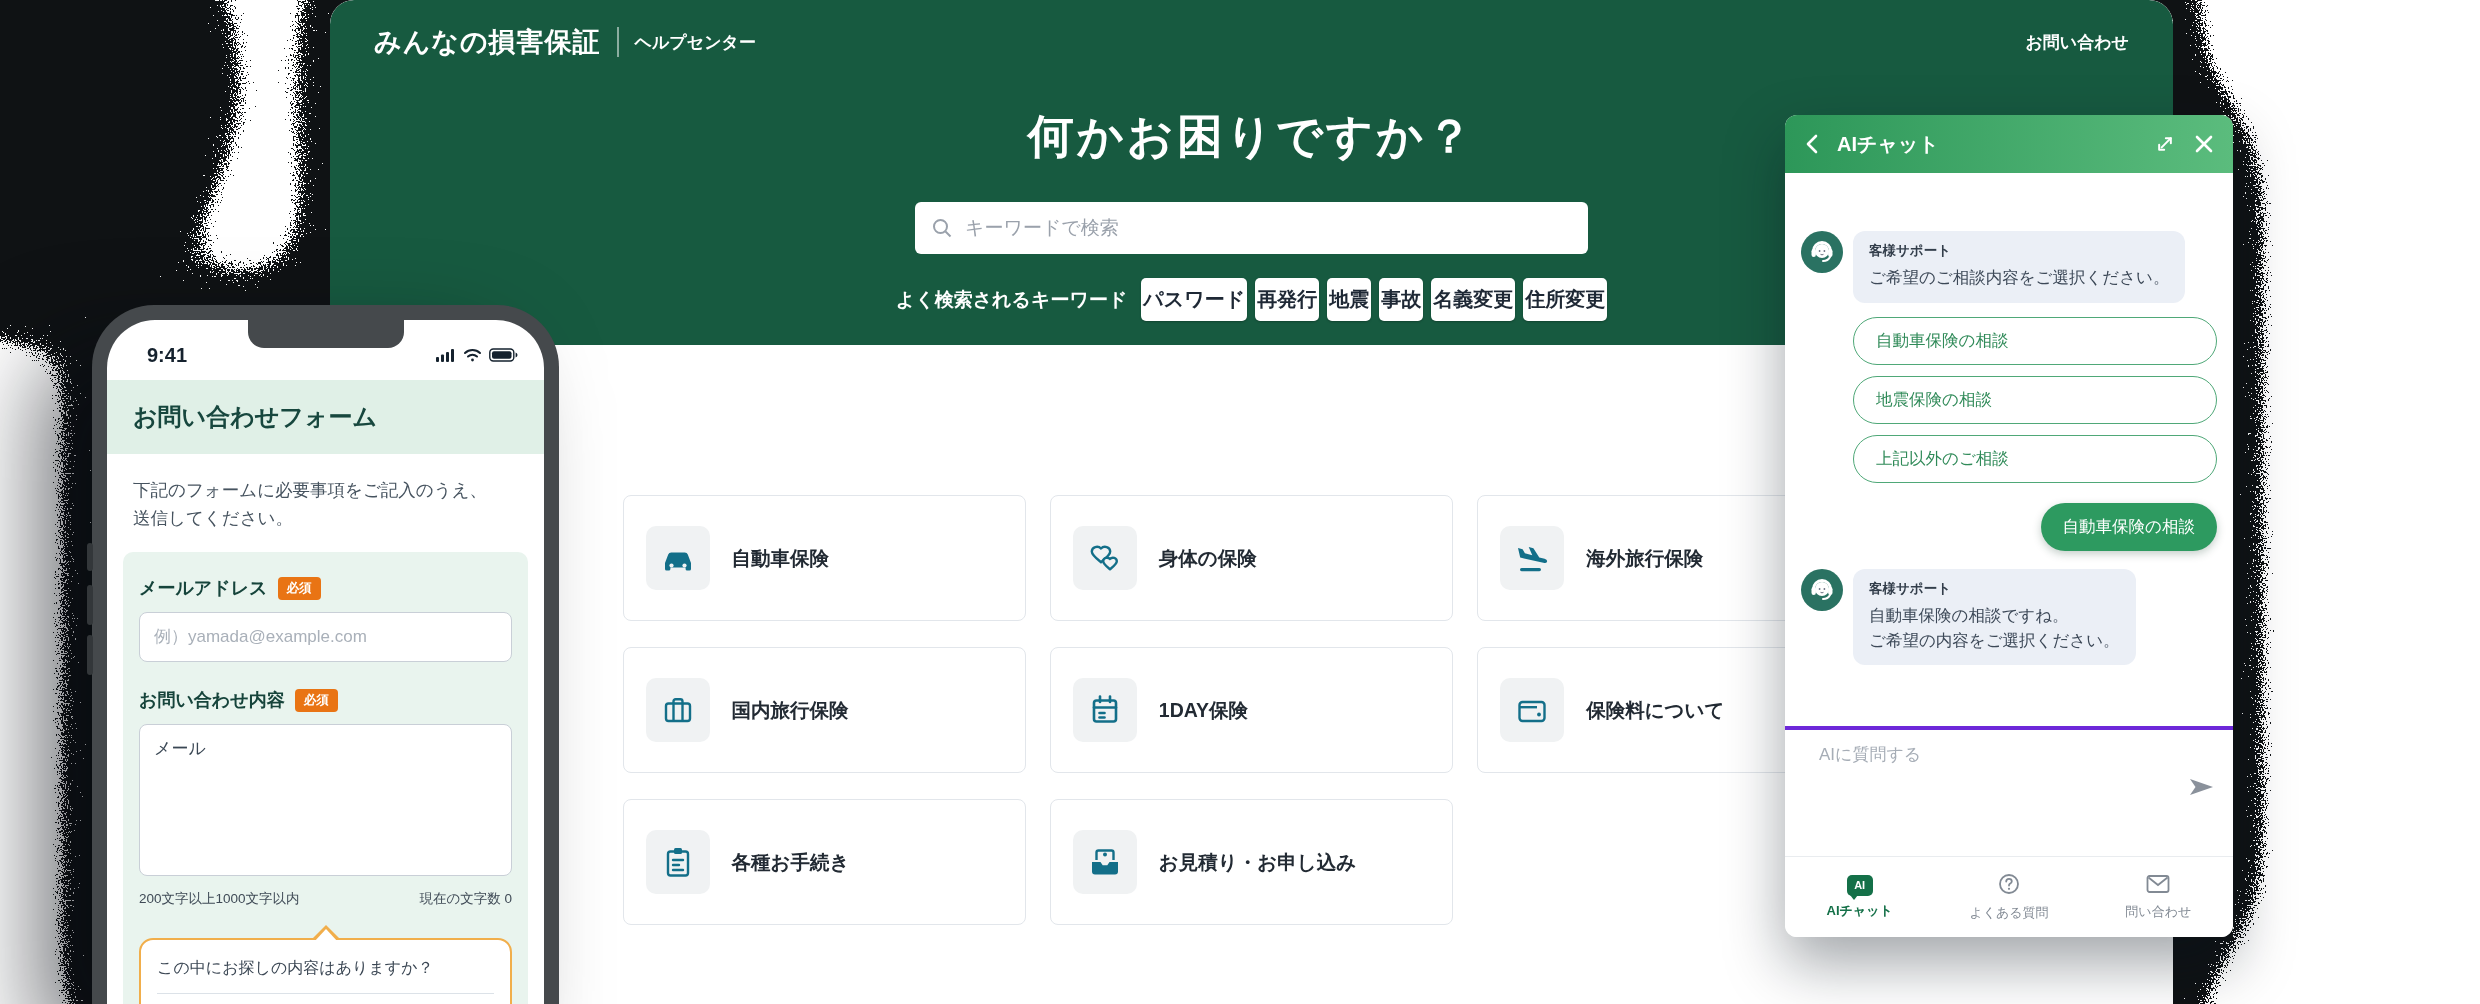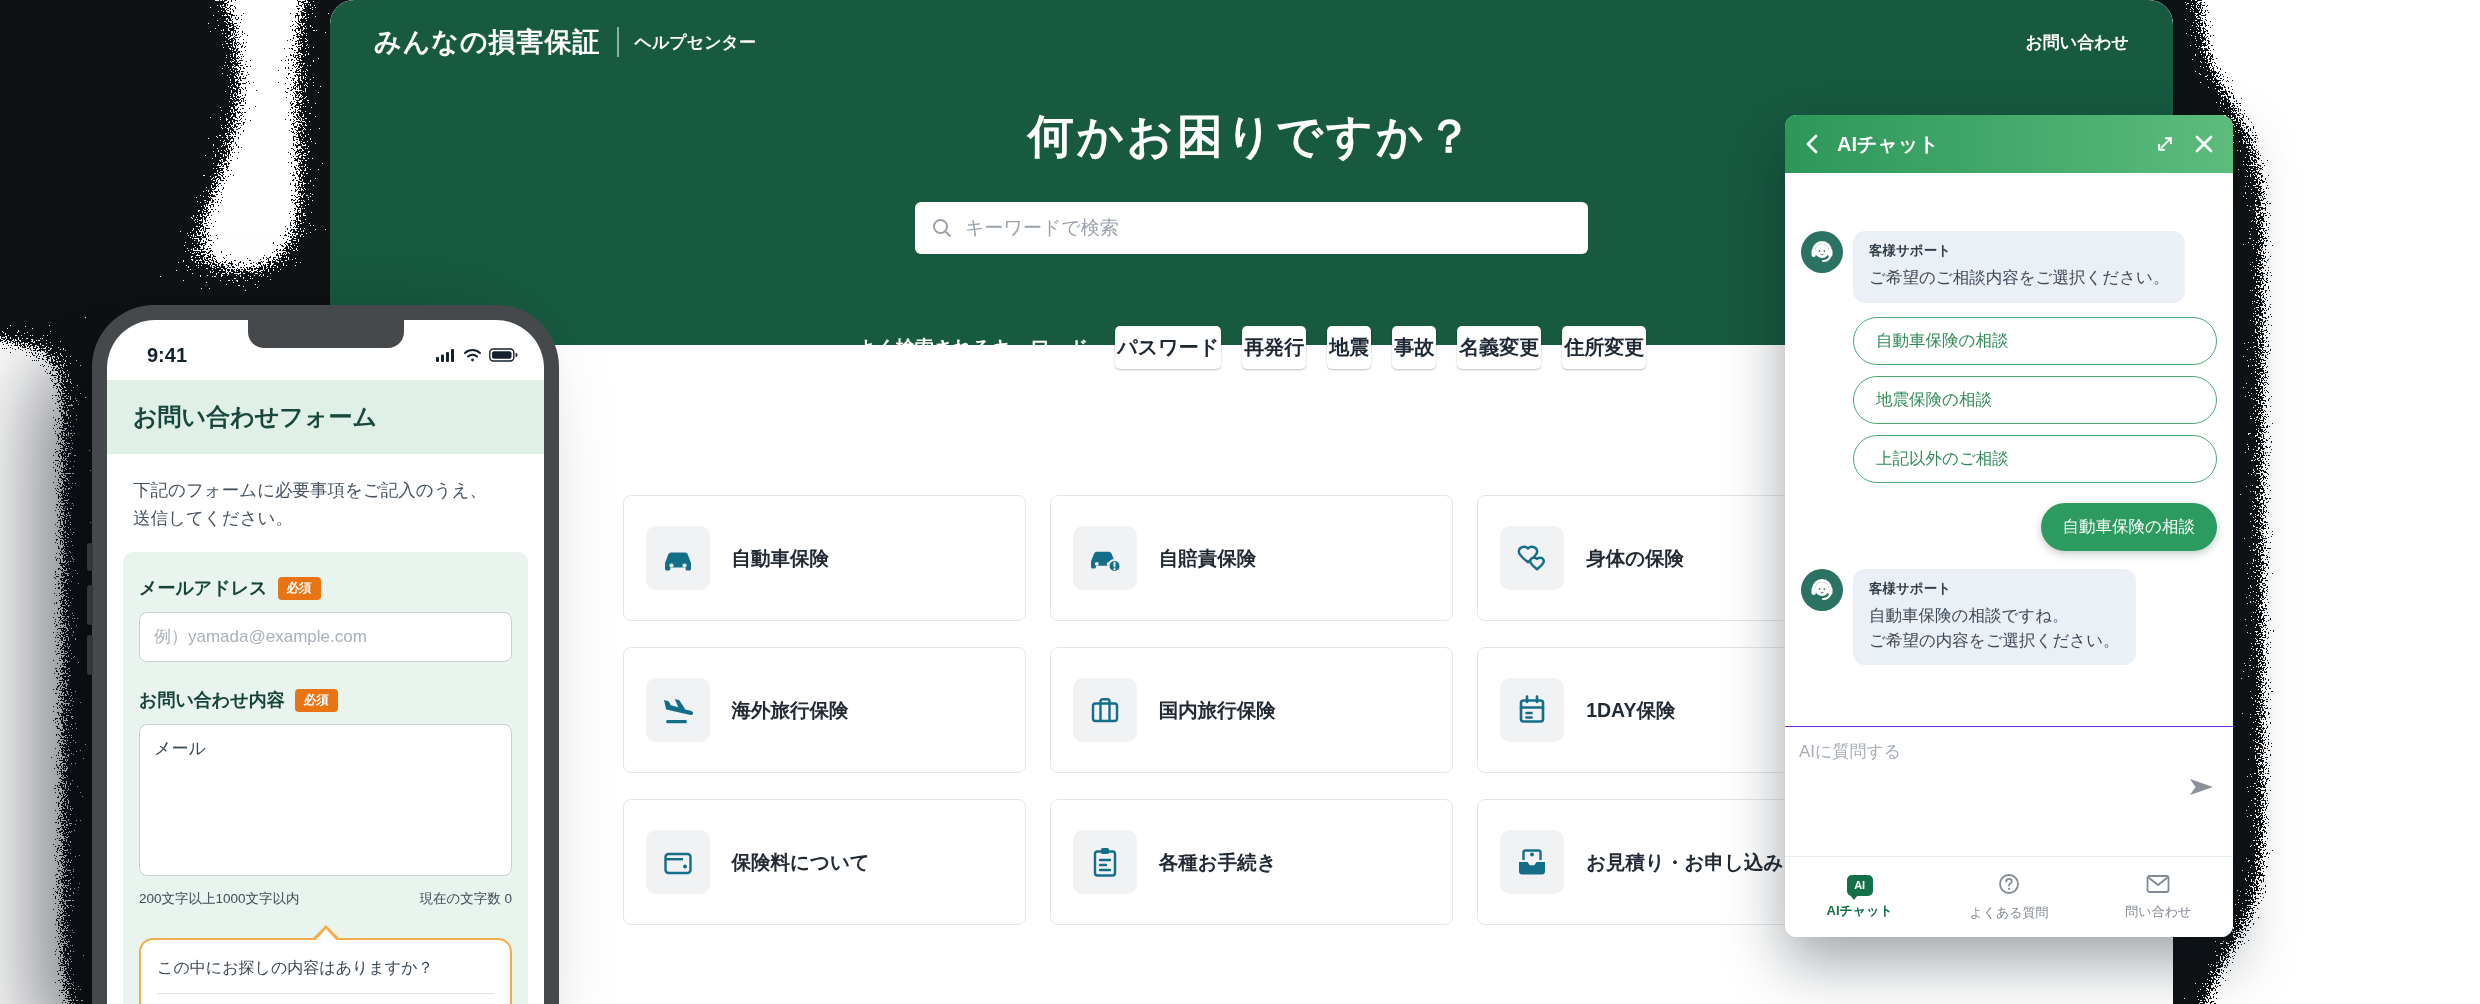--- a/index.html
+++ b/index.html
@@ -15,21 +15,21 @@
   .brand{font-size:27px;font-weight:bold;letter-spacing:1px;white-space:nowrap;}
   .brand-divider{width:2px;height:30px;background:rgba(255,255,255,.5);margin:0 16px;}
   .brand-sub{font-size:17px;font-weight:600;white-space:nowrap;}
   .header-contact{margin-left:auto;font-size:17px;font-weight:bold;white-space:nowrap;cursor:pointer;}
   .hero-title{text-align:center;margin-top:46px;font-size:46px;font-weight:bold;color:#fff;letter-spacing:3px;}
   .searchbar{width:673px;height:52px;background:#fff;border-radius:6px;margin:34px auto 0;
              display:flex;align-items:center;padding:0 16px;box-sizing:border-box;gap:10px;}
   .searchbar input{border:none;outline:none;flex:1;font-size:19px;color:#333;background:transparent;
                    font-family:inherit;}
   .searchbar input::placeholder{color:#9AA1AB;}
-  .kw-row{display:flex;align-items:center;justify-content:center;gap:21px;margin-top:72px;}
+  .kw-row{display:flex;align-items:center;justify-content:center;gap:8px;margin-top:24px;}
   .kw-label{color:#fff;font-size:19px;font-weight:bold;margin-right:6px;white-space:nowrap;}
   .chip{background:#fff;border-radius:5px;padding:8px 2px;font-size:20px;font-weight:bold;color:#1E2835;
         box-shadow:0 1px 2px rgba(0,0,0,.25);white-space:nowrap;cursor:pointer;}
 
   .section-title{text-align:right;font-size:29px;font-weight:bold;color:#1F262E;margin-top:60px;letter-spacing:2px;}
   .grid{width:1258px;margin:50px auto 0;display:grid;grid-template-columns:repeat(3,1fr);gap:26px 24px;}
   .card{height:126px;background:#fff;border:1px solid #E2E6EB;border-radius:8px;display:flex;align-items:center;
         box-sizing:border-box;padding-left:22px;cursor:pointer;}
   .tile{width:64px;height:64px;background:#F0F2F3;border-radius:10px;display:flex;align-items:center;
         justify-content:center;color:#136F89;flex:0 0 auto;}
@@ -85,21 +85,21 @@
   .bubble{background:#EBEFF6;border-radius:12px;padding:11px 16px 13px;max-width:330px;}
   .b-name{font-size:13.5px;font-weight:bold;color:#333E4B;}
   .b-text{font-size:16.5px;color:#3C4857;margin-top:5px;line-height:1.5;}
   .pills{margin-left:52px;margin-top:14px;display:flex;flex-direction:column;gap:11px;}
   .pill{height:48px;border:1.5px solid #4FA878;border-radius:26px;display:flex;align-items:center;
         padding-left:22px;font-size:16.5px;color:#2F8A58;background:#fff;box-sizing:border-box;cursor:pointer;}
   .user-row{display:flex;justify-content:flex-end;margin-top:20px;}
   .user-bubble{background:#2D9A60;color:#fff;border-radius:24px;padding:13px 22px;font-size:16.5px;
                box-shadow:0 3px 8px rgba(20,60,40,.25);}
   .mt18{margin-top:18px;}
-  .chat-input{flex:0 0 88px;border-top:1px solid #6d28d9;position:relative;padding:14px 12px;box-sizing:border-box;margin-top:16px;}
+  .chat-input{flex:0 0 88px;border-top:4px solid #6d28d9;position:relative;padding:14px 32px;box-sizing:border-box;margin-top:16px;}
   .chat-input input{border:none;outline:none;font-size:17px;width:78%;color:#333;font-family:inherit;background:transparent;}
   .chat-input input::placeholder{color:#A6ADB6;}
   .send{position:absolute;right:18px;bottom:10px;color:#8A919B;cursor:pointer;}
   .tabbar{flex:0 0 80px;border-top:1px solid #E9ECEF;display:flex;border-radius:0 0 12px 12px;background:#fff;}
   .tab{flex:1;display:flex;flex-direction:column;align-items:center;justify-content:center;gap:6px;
        font-size:13px;color:#828A94;cursor:pointer;}
   .tab.active{color:#147048;font-weight:bold;}
   .ai-badge{width:26px;height:21px;background:#147048;border-radius:5px;color:#fff;font-size:11px;font-weight:bold;
             display:flex;align-items:center;justify-content:center;position:relative;}
   .ai-badge:after{content:"";position:absolute;left:3px;bottom:-4px;border-left:4px solid transparent;
@@ -171,33 +171,20 @@
         <div class="tile">
           <svg width="38" height="38" viewBox="0 0 38 38">
             <path d="M6 24 l3.2-8.5 q0.8-2 3-2 h13.6 q2.2 0 3 2 L32 24 v6 q0 1.6-1.6 1.6 h-2.2 q-1.6 0-1.6-1.6 v-1.4 H11.4 V30 q0 1.6-1.6 1.6 H7.6 Q6 31.6 6 30 z" fill="currentColor"></path>
             <circle cx="12.5" cy="26.5" r="2.1" fill="#F0F2F3"></circle>
               <circle cx="25.5" cy="26.5" r="2.1" fill="#F0F2F3"></circle>
           </svg>
         </div>
         <div class="card-label">自動車保険</div>
       </div>
 
-      <div class="card">
-        <div class="tile">
-          <svg width="38" height="38" viewBox="0 0 38 38">
-            <path d="M5 22.5 l3-7.8 q0.7-1.9 2.8-1.9 h12 q2 0 2.8 1.9 l3 7.8 v5.5 q0 1.5-1.5 1.5 h-1.9 q-1.5 0-1.5-1.5 v-1.2 H9.9 v1.2 q0 1.5-1.5 1.5 H6.5 Q5 29.5 5 28 z" fill="currentColor"></path>
-            <circle cx="10.8" cy="24.8" r="1.9" fill="#F0F2F3"></circle>
-              <circle cx="22.6" cy="24.8" r="1.9" fill="#F0F2F3"></circle>
-            <circle cx="28.5" cy="27" r="6" fill="currentColor" stroke="#F0F2F3" stroke-width="2"></circle>
-            <line x1="28.5" y1="23.8" x2="28.5" y2="27.6" stroke="#F0F2F3" stroke-width="2" stroke-linecap="round"></line>
-            <circle cx="28.5" cy="30.2" r="1.1" fill="#F0F2F3"></circle>
-          </svg>
-        </div>
-        <div class="card-label">自賠責保険</div>
-      </div>
 
       <div class="card">
         <div class="tile">
           <svg width="38" height="38" viewBox="0 0 38 38" fill="none" stroke="currentColor" stroke-width="2.4" stroke-linejoin="round">
             <path d="M15 9.5 c-3-3.2-9.2-1.7-9.2 3.1 0 3.6 4.3 6.7 9.2 10.6 4.9-3.9 9.2-7 9.2-10.6 0-4.8-6.2-6.3-9.2-3.1 z"></path>
             <path d="M24 20 c-2.2-2.4-6.8-1.3-6.8 2.3 0 2.7 3.2 5 6.8 7.9 3.6-2.9 6.8-5.2 6.8-7.9 0-3.6-4.6-4.7-6.8-2.3 z" fill="#F0F2F3"></path>
           </svg>
         </div>
         <div class="card-label">身体の保険</div>
       </div>

